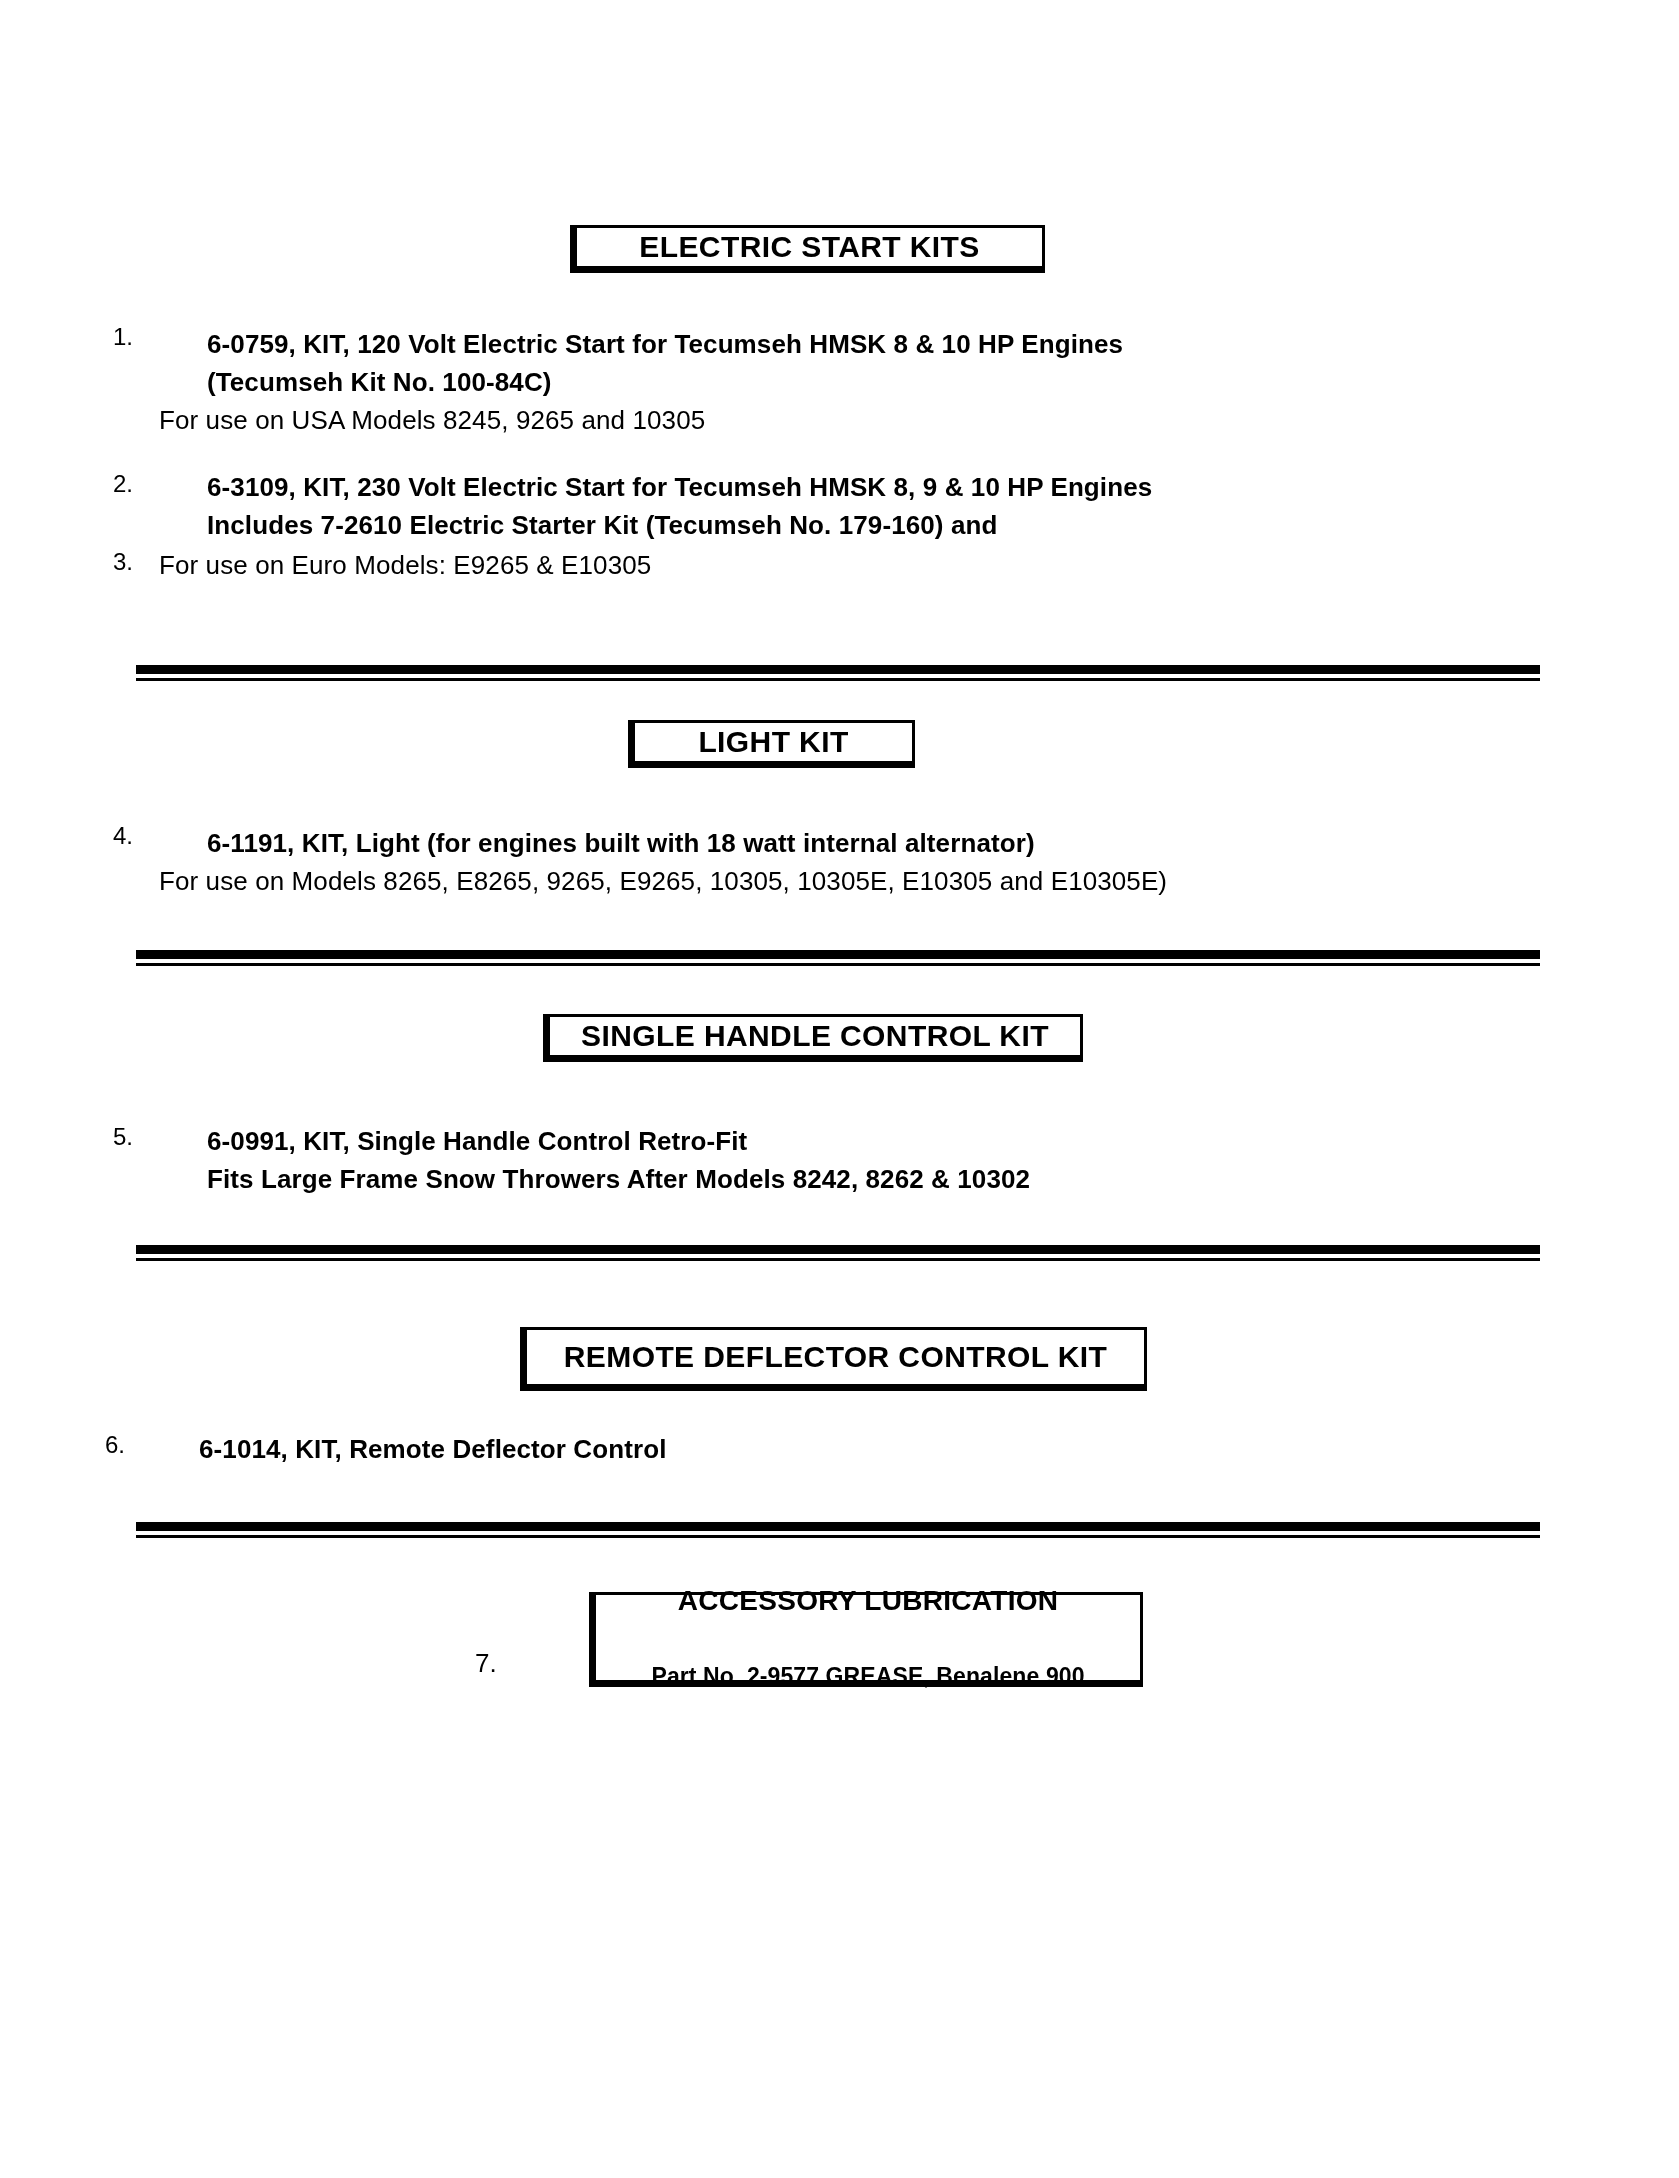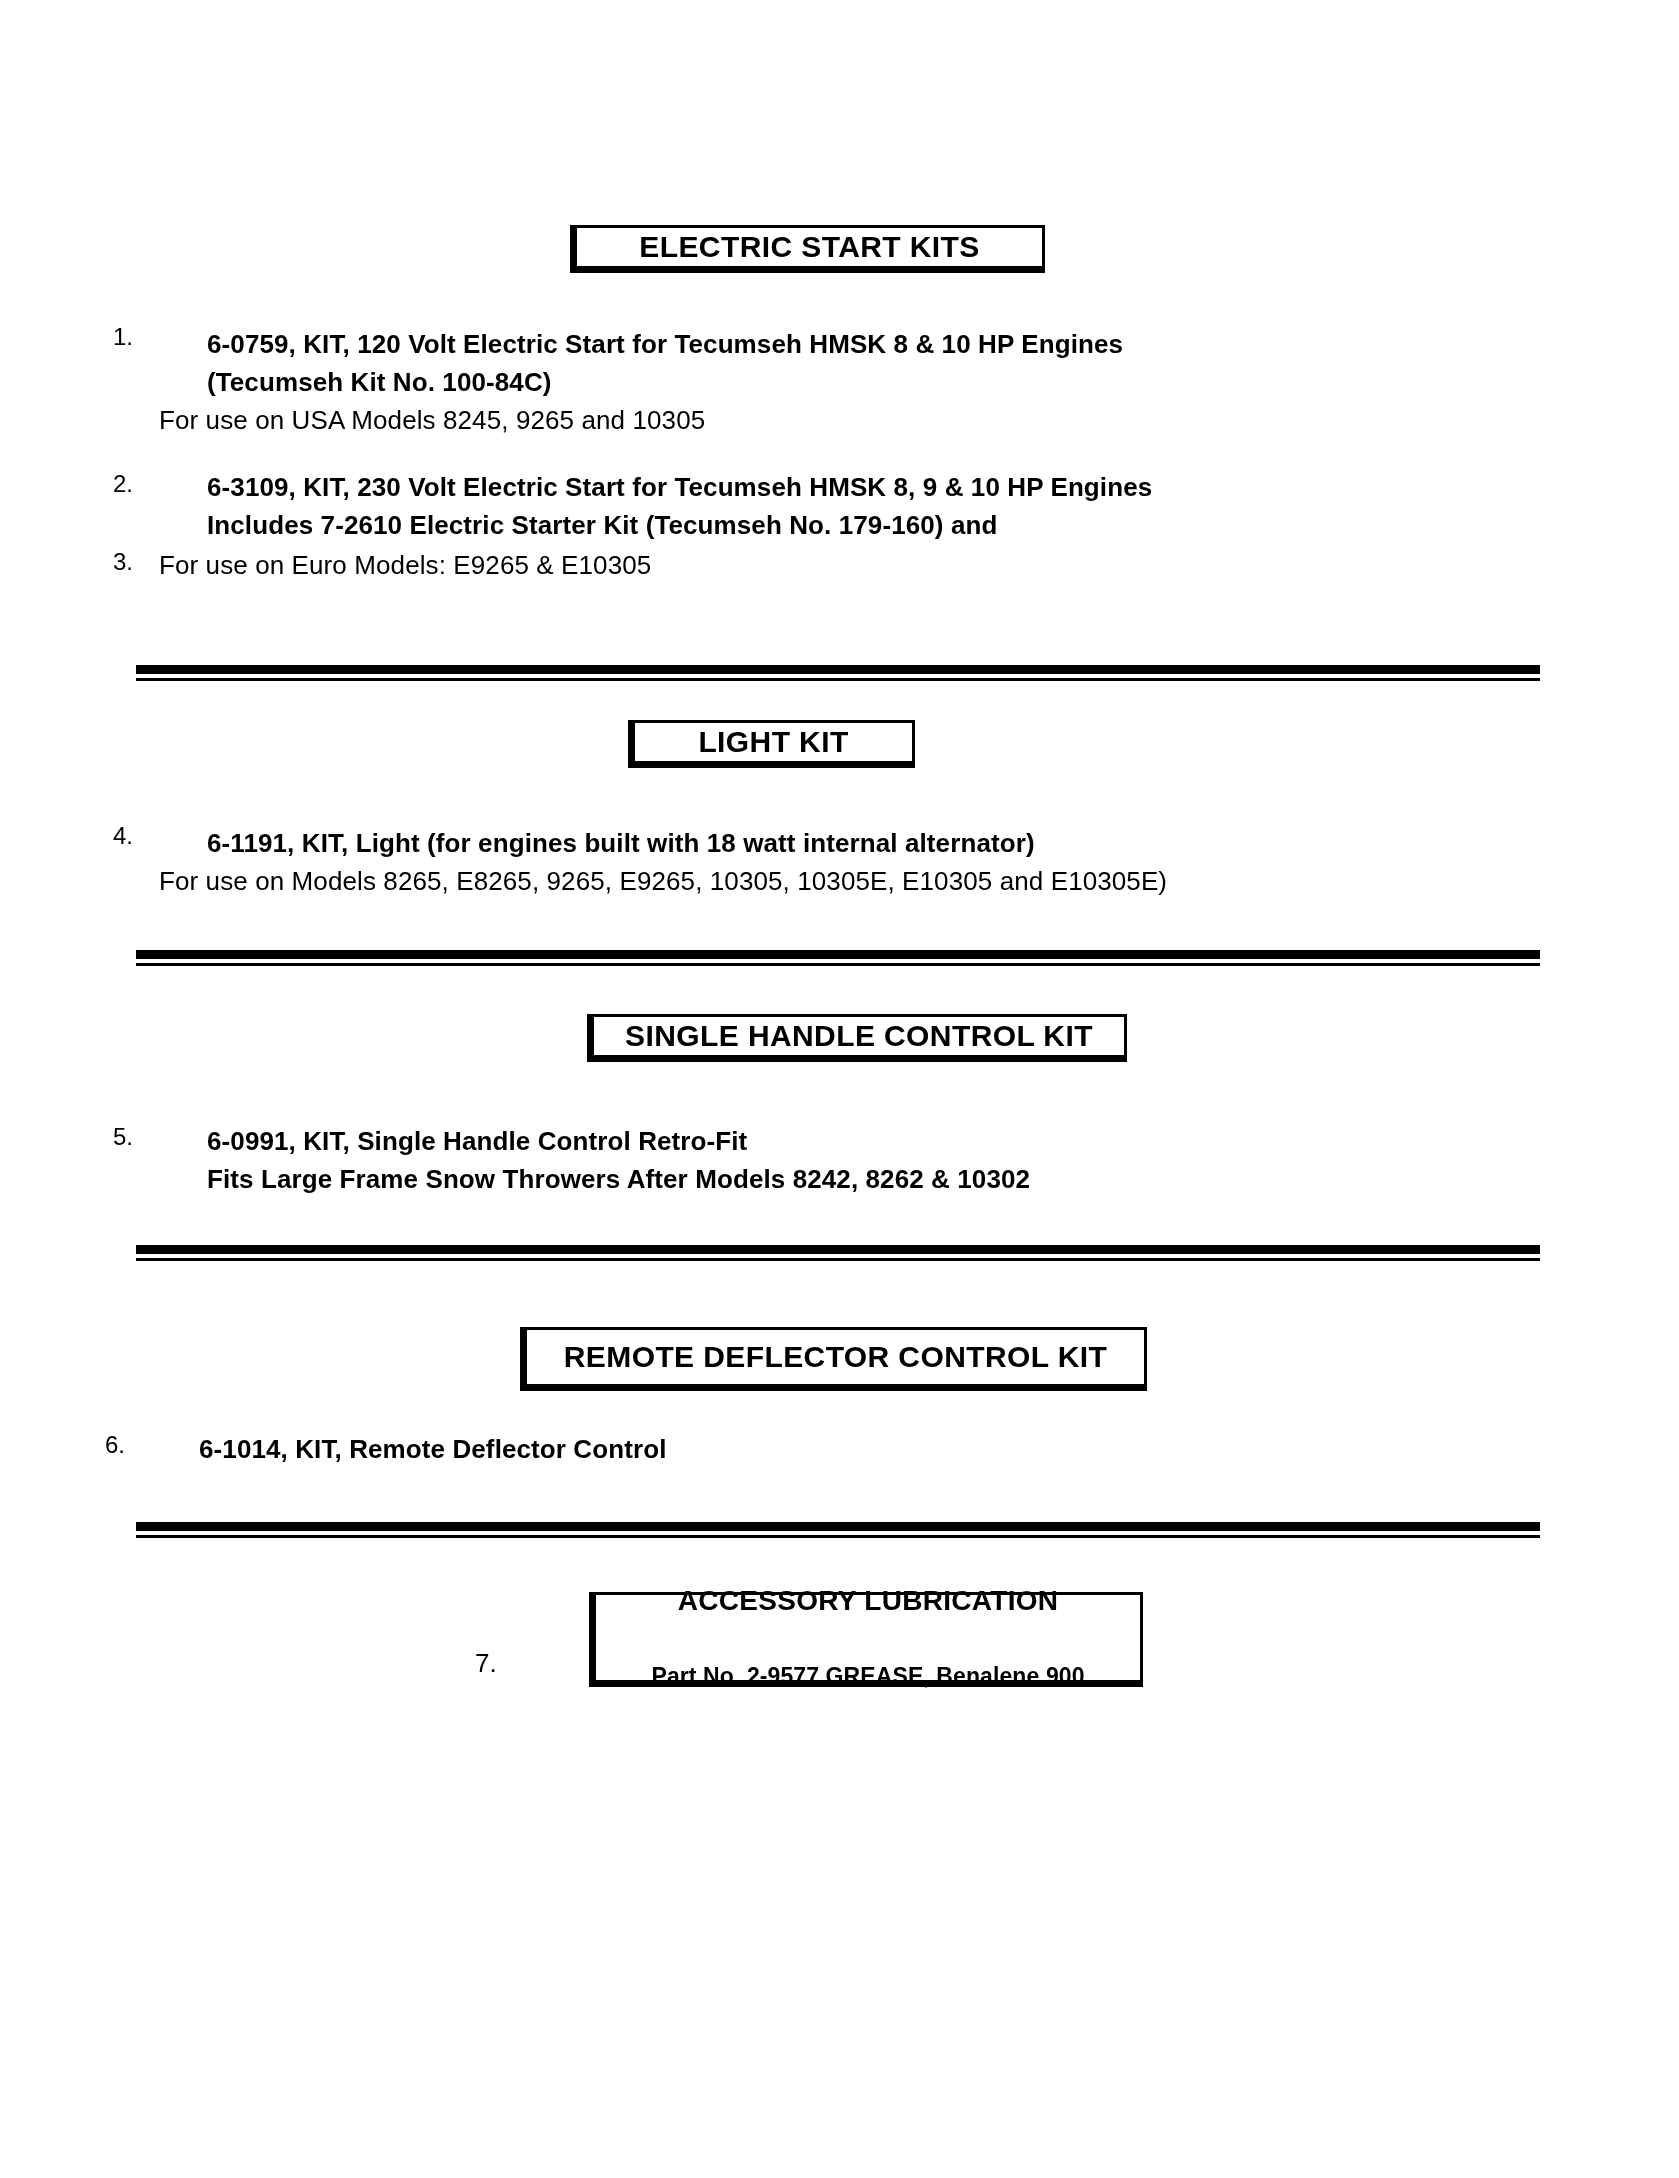--- a/index.html
+++ b/index.html
@@ -178,21 +178,21 @@
       <div class="line r">For use on Models 8265, E8265, 9265, E9265, 10305, 10305E, E10305 and E10305E)</div>
     </div>
   </div>
 
   <div class="rule" style="left:136px; top:950px; width:1404px;">
     <div class="bar-thick"></div>
     <div class="bar-gap"></div>
     <div class="bar-thin"></div>
   </div>
 
-  <div class="title-box" style="left:543px; top:1014px; width:540px; height:48px;margin-left:44px;">
+  <div class="title-box" style="left:543px; top:1014px; width:540px; height:48px;">
     <span class="title-text" style="font-size:30px;">SINGLE HANDLE CONTROL KIT</span>
   </div>
 
   <div class="entry" style="left:87px; top:1122px; width:1436px;">
     <span class="num" style="top:3px;">5.</span>
     <div class="lines">
       <div class="line b">6-0991, KIT, Single Handle Control Retro-Fit</div>
       <div class="line b">Fits Large Frame Snow Throwers After Models 8242, 8262 &amp; 10302</div>
     </div>
   </div>

